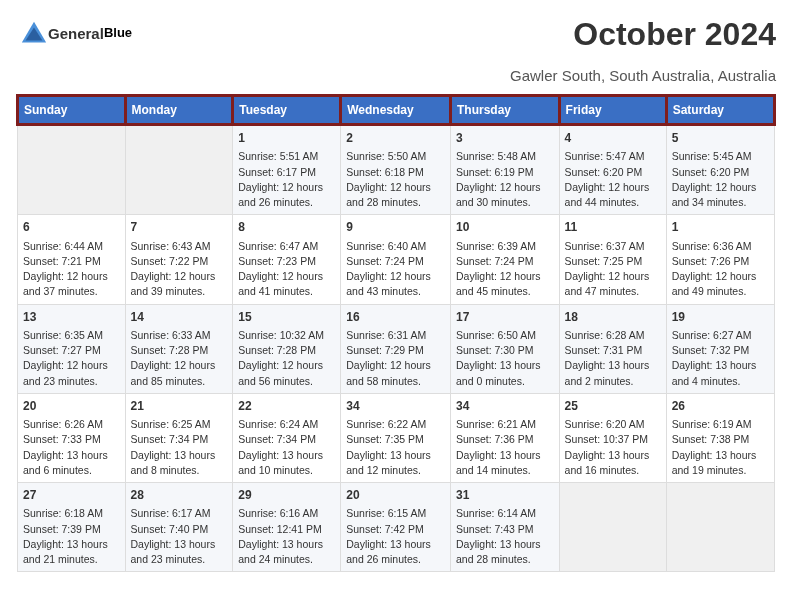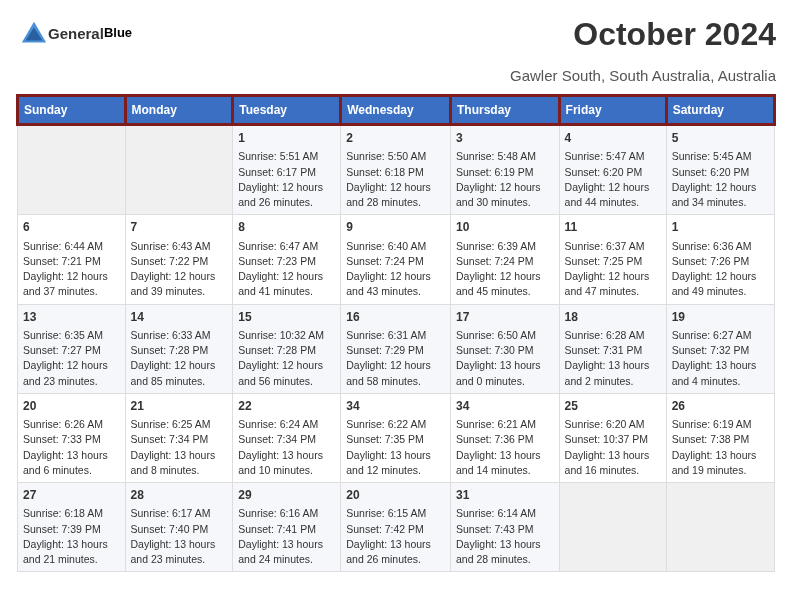--- a/index.html
+++ b/index.html
@@ -158,20 +158,20 @@
         <td><span class="day-num">21</span><span>Sunrise: 6:25 AM</span><br><span>Sunset: 7:34 PM</span><br><span>Daylight: 13 hours and 8 minutes.</span></td>
         <td><span class="day-num">22</span><span>Sunrise: 6:24 AM</span><br><span>Sunset: 7:34 PM</span><br><span>Daylight: 13 hours and 10 minutes.</span></td>
         <td><span class="day-num">34</span><span>Sunrise: 6:22 AM</span><br><span>Sunset: 7:35 PM</span><br><span>Daylight: 13 hours and 12 minutes.</span></td>
         <td><span class="day-num">34</span><span>Sunrise: 6:21 AM</span><br><span>Sunset: 7:36 PM</span><br><span>Daylight: 13 hours and 14 minutes.</span></td>
         <td><span class="day-num">25</span><span>Sunrise: 6:20 AM</span><br><span>Sunset: 10:37 PM</span><br><span>Daylight: 13 hours and 16 minutes.</span></td>
         <td><span class="day-num">26</span><span>Sunrise: 6:19 AM</span><br><span>Sunset: 7:38 PM</span><br><span>Daylight: 13 hours and 19 minutes.</span></td>
       </tr>
       <tr>
         <td><span class="day-num">27</span><span>Sunrise: 6:18 AM</span><br><span>Sunset: 7:39 PM</span><br><span>Daylight: 13 hours and 21 minutes.</span></td>
         <td><span class="day-num">28</span><span>Sunrise: 6:17 AM</span><br><span>Sunset: 7:40 PM</span><br><span>Daylight: 13 hours and 23 minutes.</span></td>
-        <td><span class="day-num">29</span><span>Sunrise: 6:16 AM</span><br><span>Sunset: 7:41 PM</span><br><span>Daylight: 13 hours and 24 minutes.</span></td>
+        <td><span class="day-num">29</span><span>Sunrise: 6:16 AM</span><br><span>Sunset: 12:41 PM</span><br><span>Daylight: 13 hours and 24 minutes.</span></td>
         <td><span class="day-num">20</span><span>Sunrise: 6:15 AM</span><br><span>Sunset: 7:42 PM</span><br><span>Daylight: 13 hours and 26 minutes.</span></td>
         <td><span class="day-num">31</span><span>Sunrise: 6:14 AM</span><br><span>Sunset: 7:43 PM</span><br><span>Daylight: 13 hours and 28 minutes.</span></td>
         <td class="empty"></td>
         <td class="empty"></td>
       </tr>
     </tbody>
 </table>
 
 </body></html>

